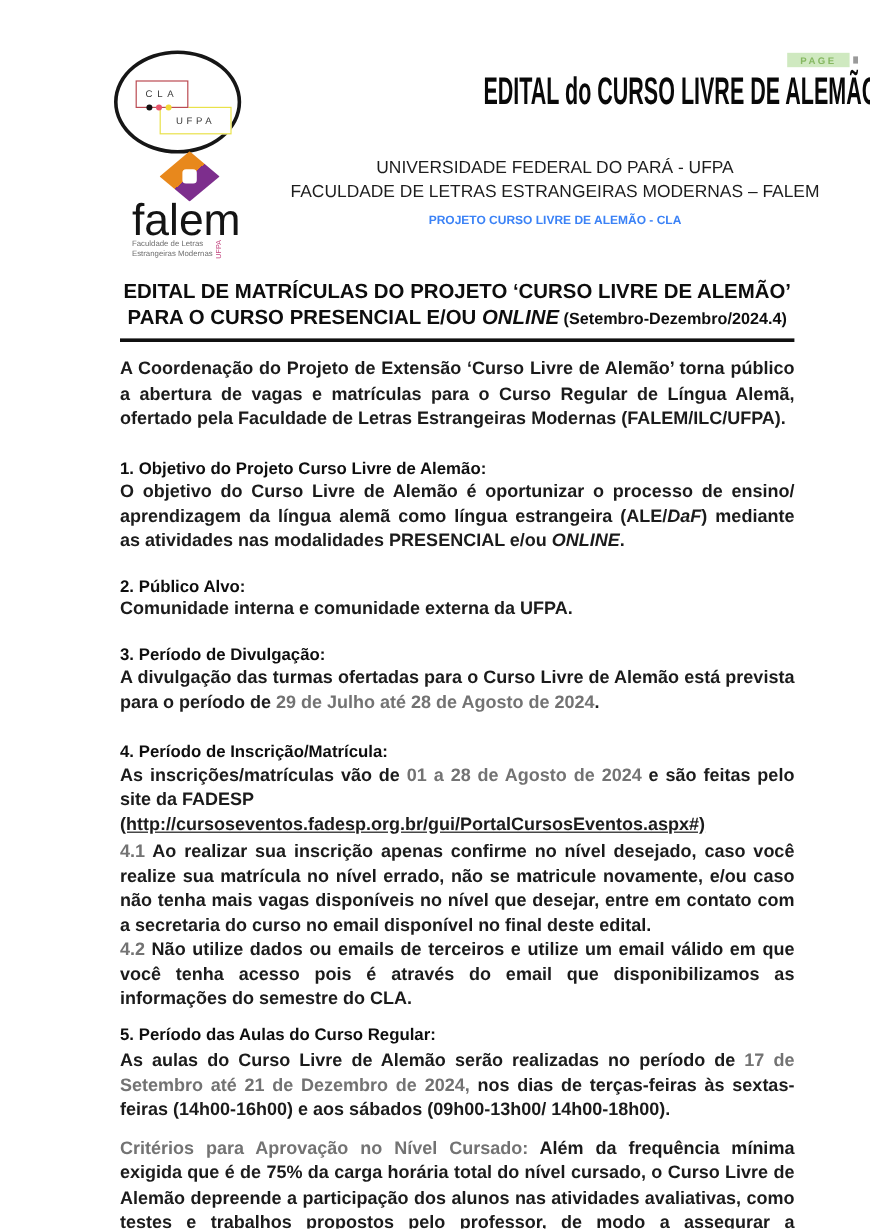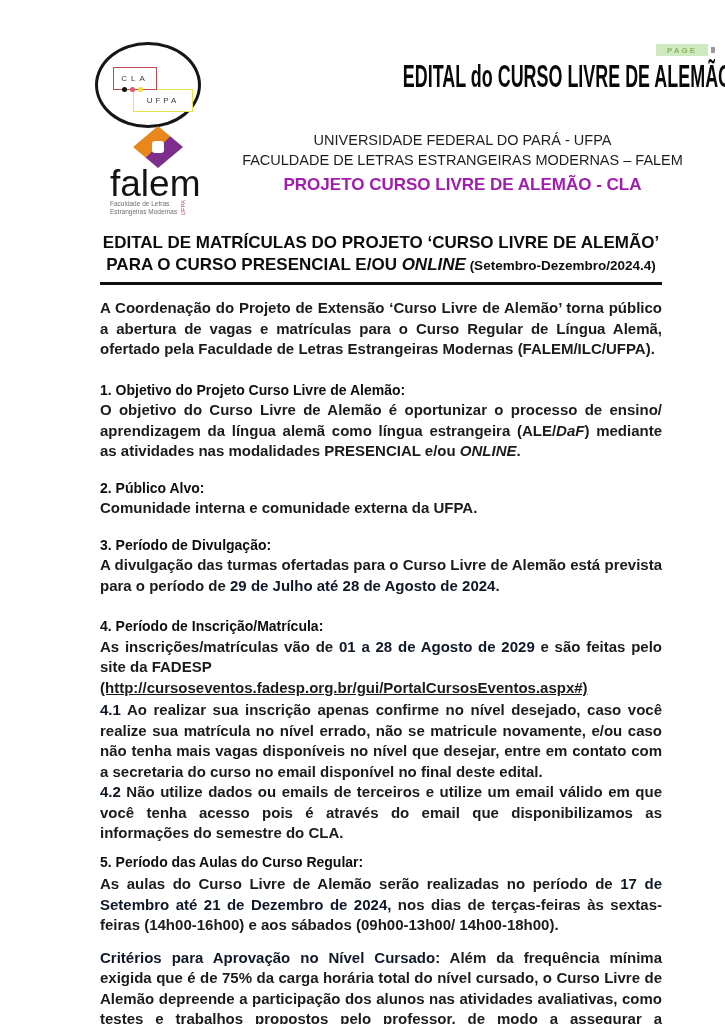--- a/index.html
+++ b/index.html
@@ -43,34 +43,34 @@
   .falem-diamond { display:block; margin:0 auto; }
   .falem-word { font-size:37px; line-height:32px; font-weight:500; color:#141414;
     letter-spacing:0px; text-align:left; padding-left:2px; }
   .falem-caption-row { display:flex; align-items:flex-start; padding-left:2px; }
   .falem-caption { font-size:6.5px; line-height:7.5px; color:#6d6d6d; }
   .falem-vertical { font-size:6px; color:var(--falem-pink); writing-mode:vertical-rl;
     transform:rotate(180deg); margin-left:3px; line-height:6px; }
 
   .org-block { position:absolute; left:200px; top:130px; width:525px; text-align:center; }
   .org-line { font-size:14.5px; line-height:20px; color:#1d1d1d; }
-  .project-line { font-size:17px; line-height:20px; font-weight:bold; color:#a21caf; margin-top:5px; }
+  .project-line { font-size:10px; line-height:20px; font-weight:bold; color:#3b82f6; margin-top:5px; }
 
   
   .content { width:562px; margin-left:100px; }
   .heading-block { text-align:center; margin-top:4px; }
   .heading-line1 { font-size:17px; font-weight:bold; line-height:22px; color:#0d0d0d; }
   .heading-line2 { font-size:17px; font-weight:bold; line-height:22px; color:#0d0d0d; }
   .heading-line2 .ital { font-style:italic; }
   .heading-line2 .tail { font-size:13.5px; }
   .heading-rule { border:none; border-top:3px solid #101010; margin-top:5px; }
 
   
   .para { font-size:15px; line-height:20.5px; text-align:justify; color:var(--text-color);font-weight:bold; }
-  .para b { color:#0f172a; }
+  .para b { color:#737373; }
   .sec-title { font-size:14px; line-height:20.5px; font-weight:bold; color:#0e0e0e; }
   .mt-intro { margin-top:13px; }
   .mt-20 { margin-top:20px; }
   .mt-16 { margin-top:16px; }
   .mt-12 { margin-top:12px; }
   .mt-8  { margin-top:8px; }
   .mt-2  { margin-top:2px; }
   .fadesp-link { color:var(--text-color); text-decoration:underline; display:block; text-align:left; }
   .ital { font-style:italic; }
 </style>
@@ -147,21 +147,21 @@
     <p class="sec-title mt-20">1. Objetivo do Projeto Curso Livre de Alemão:</p>
     <p class="para"><span>O objetivo do Curso Livre de Alemão é oportunizar o processo de ensino/ aprendizagem da língua alemã como língua estrangeira (ALE/</span><span class="ital">DaF</span><span>) mediante as atividades nas modalidades PRESENCIAL e/ou </span><span class="ital">ONLINE</span><span>.</span></p>
 
     <p class="sec-title mt-16">2. Público Alvo:</p>
     <p class="para">Comunidade interna e comunidade externa da UFPA.</p>
 
     <p class="sec-title mt-16">3. Período de Divulgação:</p>
     <p class="para"><span>A divulgação das turmas ofertadas para o Curso Livre de Alemão está prevista para o período de </span><b>29 de Julho até 28 de Agosto de 2024</b><span>.</span></p>
 
     <p class="sec-title mt-20">4. Período de Inscrição/Matrícula:</p>
-    <p class="para"><span>As inscrições/matrículas vão de </span> <b>01 a 28 de Agosto de 2029</b><span> e são feitas pelo site da FADESP</span>
+    <p class="para"><span>As inscrições/matrículas vão de </span> <b>01 a 28 de Agosto de 2024</b><span> e são feitas pelo site da FADESP</span>
       <a href="#" class="fadesp-link">(http://cursoseventos.fadesp.org.br/gui/PortalCursosEventos.aspx#)</a></p>
 
     <p class="para mt-2"><b>4.1</b><span> Ao realizar sua inscrição apenas confirme no nível desejado, caso você realize sua matrícula no nível errado, não se matricule novamente, e/ou caso não tenha mais vagas disponíveis no nível que desejar, entre em contato com a secretaria do curso no email disponível no final deste edital.</span></p>
 
     <p class="para"><b>4.2</b><span> Não utilize dados ou emails de terceiros e utilize um email válido em que você tenha acesso pois é através do email que disponibilizamos as informações do semestre do CLA.</span></p>
 
     <p class="sec-title mt-8">5. Período das Aulas do Curso Regular:</p>
     <p class="para mt-2"><span>As aulas do Curso Livre de Alemão serão realizadas no período de </span><b>17 de Setembro até 21 de Dezembro de 2024,</b><span> nos dias de terças-feiras às sextas-feiras (14h00-16h00) e aos sábados (09h00-13h00/ 14h00-18h00).</span></p>
 
     <p class="para mt-12"><b>Critérios para Aprovação no Nível Cursado:</b><span> Além da frequência mínima exigida que é de 75% da carga horária total do nível cursado, o Curso Livre de Alemão depreende a participação dos alunos nas atividades avaliativas, como testes e trabalhos propostos pelo professor, de modo a assegurar a aprovação do aluno no nível cursado e a progressão para o nível seguinte.</span></p>

